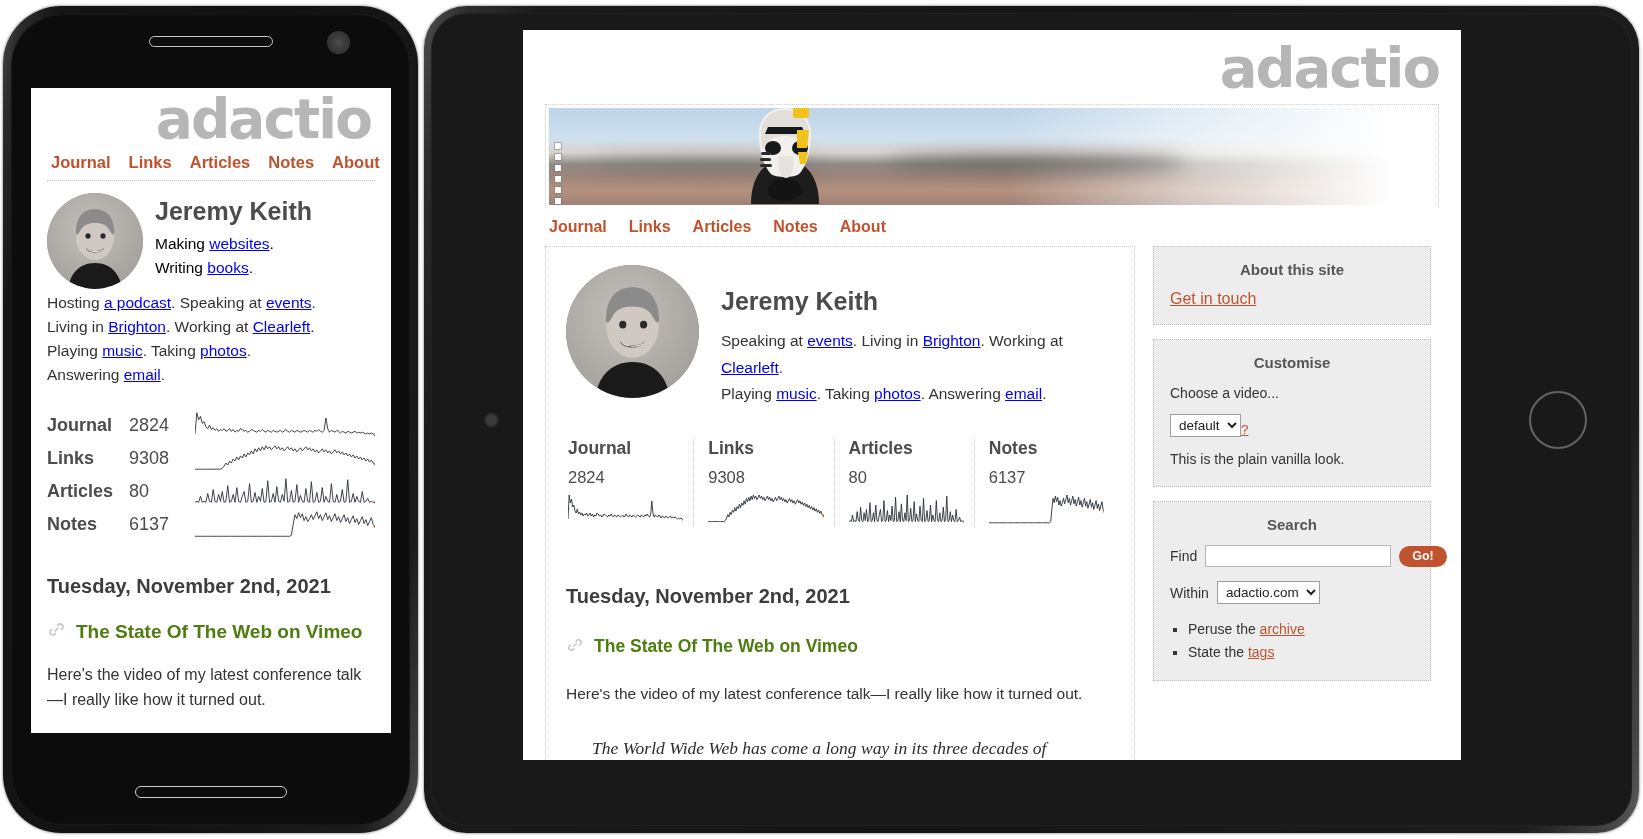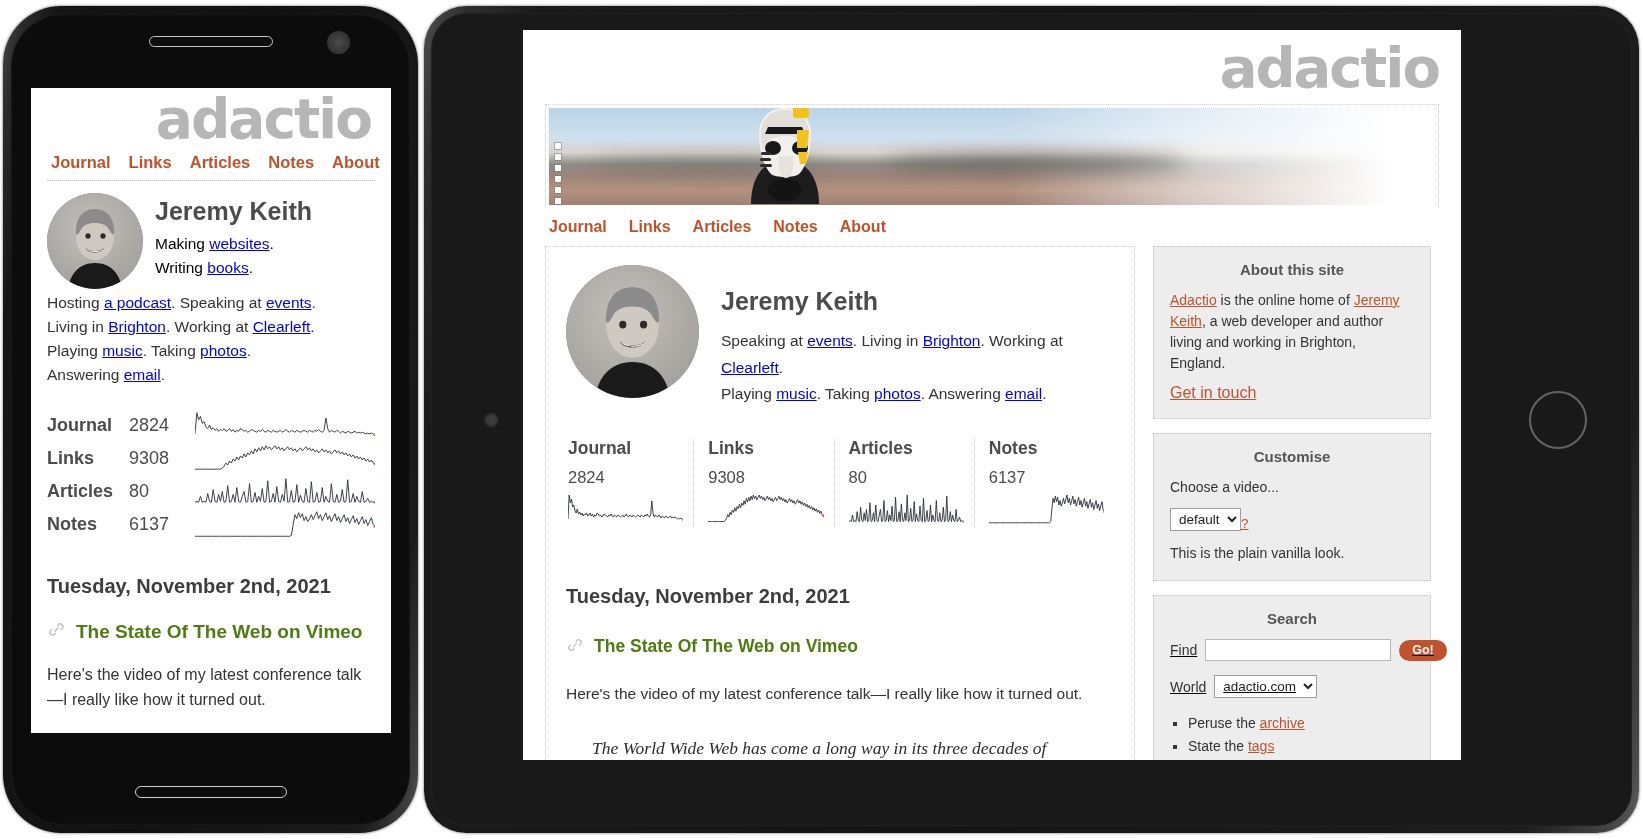--- a/index.html
+++ b/index.html
@@ -178,21 +178,21 @@
     background:#ededed;border:1px dotted #bfbfbf;padding:14px 16px 16px;
     margin-bottom:14px;box-sizing:border-box;
   }
   .sbox h3{
     margin:0 0 12px;font-size:15px;color:#555;font-weight:bold;text-align:center;
   }
   .sbox p{margin:0 0 10px;font-size:14px;line-height:1.5;color:#333;}
   .sbox a{color:#c0522e;text-decoration:underline;}
   .sbox ul{margin:8px 0 0;padding-left:18px;}
   .sbox li{font-size:14px;color:#333;line-height:1.65;list-style:square;}
-  .field-row{display:flex;align-items:center;gap:8px;margin-bottom:14px;text-decoration:underline;}
+  .field-row{display:flex;align-items:center;gap:8px;margin-bottom:14px;}
   .field-row label{font-size:14px;color:#333;}
   .inp{
     flex:1;height:22px;border:1px solid #b9b9b9;background:#fff;
     font-size:13px;padding:0 4px;box-sizing:border-box;
   }
   .gobtn{
     background:#c0522e;color:#fff;border:none;border-radius:11px;
     height:21px;padding:0 13px;font-size:12.5px;font-weight:bold;cursor:pointer;
     font-family:"Liberation Sans", sans-serif;
   }
@@ -462,21 +462,20 @@
             <blockquote class="quote">
               <div>The World Wide Web has come a long way in its three decades of existence.</div>
 
             </blockquote>
           </div>
 
           <div class="side-col">
 
             <section class="sbox">
               <h3>About this site</h3>
-              <p id="sb-about"><a href="#">Adactio</a> is the online home of <a href="#">Jeremy Keith</a>, a web developer and author living and working in Brighton, England.</p>
               <a href="#">Get in touch</a>
             </section>
 
             <section class="sbox">
               <h3>Customise</h3>
               <p>Choose a video...</p>
               <div class="theme-row">
                 <select class="sel">
                   <option>default</option>
                 </select>
@@ -486,21 +485,21 @@
             </section>
 
             <section class="sbox">
               <h3>Search</h3>
               <div class="field-row">
                 <label>Find</label>
                 <input class="inp" type="text" value="" style="">
                 <button class="gobtn">Go!</button>
               </div>
               <div class="field-row">
-                <label>World</label>
+                <label>Within</label>
                 <select class="sel">
                   <option>adactio.com</option>
                 </select>
               </div>
               <ul>
                 <li><span>Peruse the </span><a href="#">archive</a></li>
                 <li><span>State the </span><a href="#">tags</a></li>
               </ul>
             </section>
 

